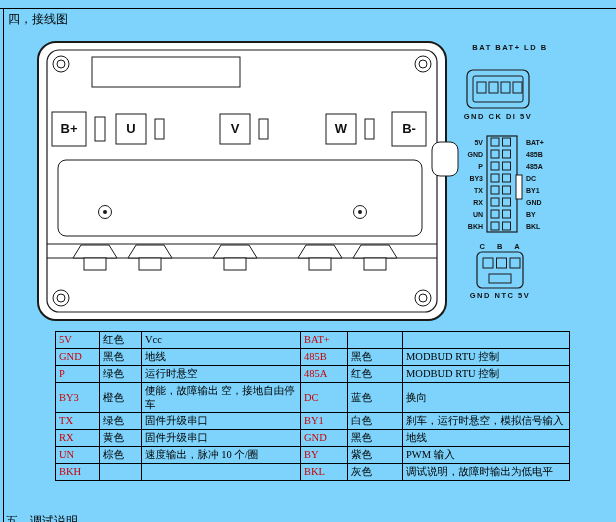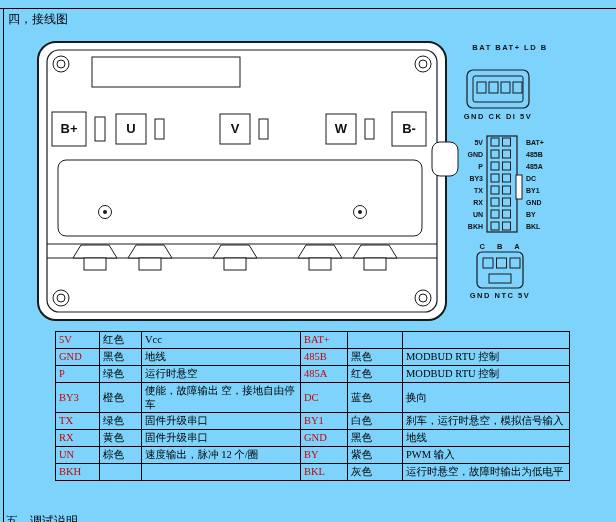--- a/index.html
+++ b/index.html
@@ -214,31 +214,31 @@
           <td class="name">RX</td>
           <td>黄色</td>
           <td>固件升级串口</td>
           <td class="name">GND</td>
           <td>黑色</td>
           <td>地线</td>
         </tr>
         <tr class="h1">
           <td class="name">UN</td>
           <td>棕色</td>
-          <td>速度输出，脉冲 12 个/圈</td>
+          <td>速度输出，脉冲 10 个/圈</td>
           <td class="name">BY</td>
           <td>紫色</td>
           <td>PWM 输入</td>
         </tr>
         <tr>
           <td class="name">BKH</td>
           <td></td>
           <td></td>
           <td class="name">BKL</td>
           <td>灰色</td>
-          <td>运行时悬空，故障时输出为低电平</td>
+          <td>调试说明，故障时输出为低电平</td>
         </tr>
       </tbody>
     </table>
   </div>
 
   <div class="footer-cut">五，调试说明</div>
 </div>
 
 </body></html>

